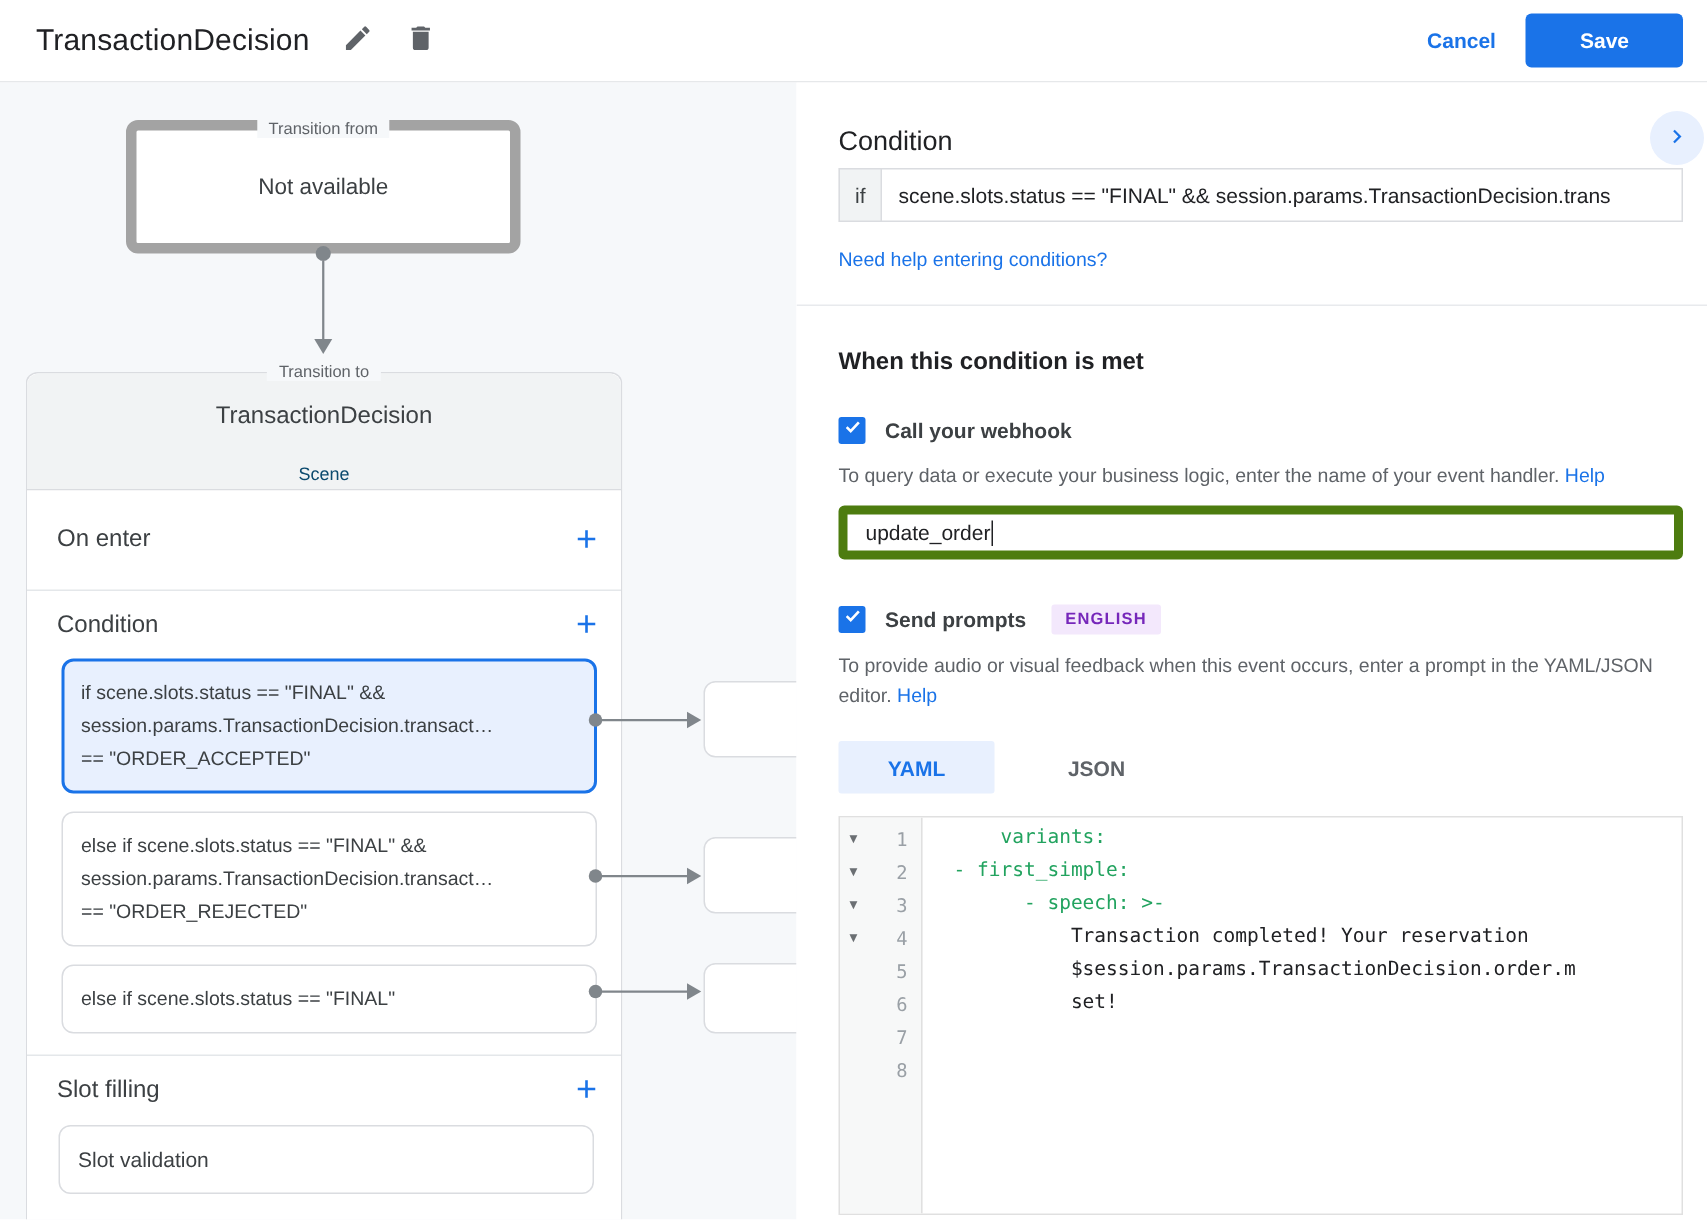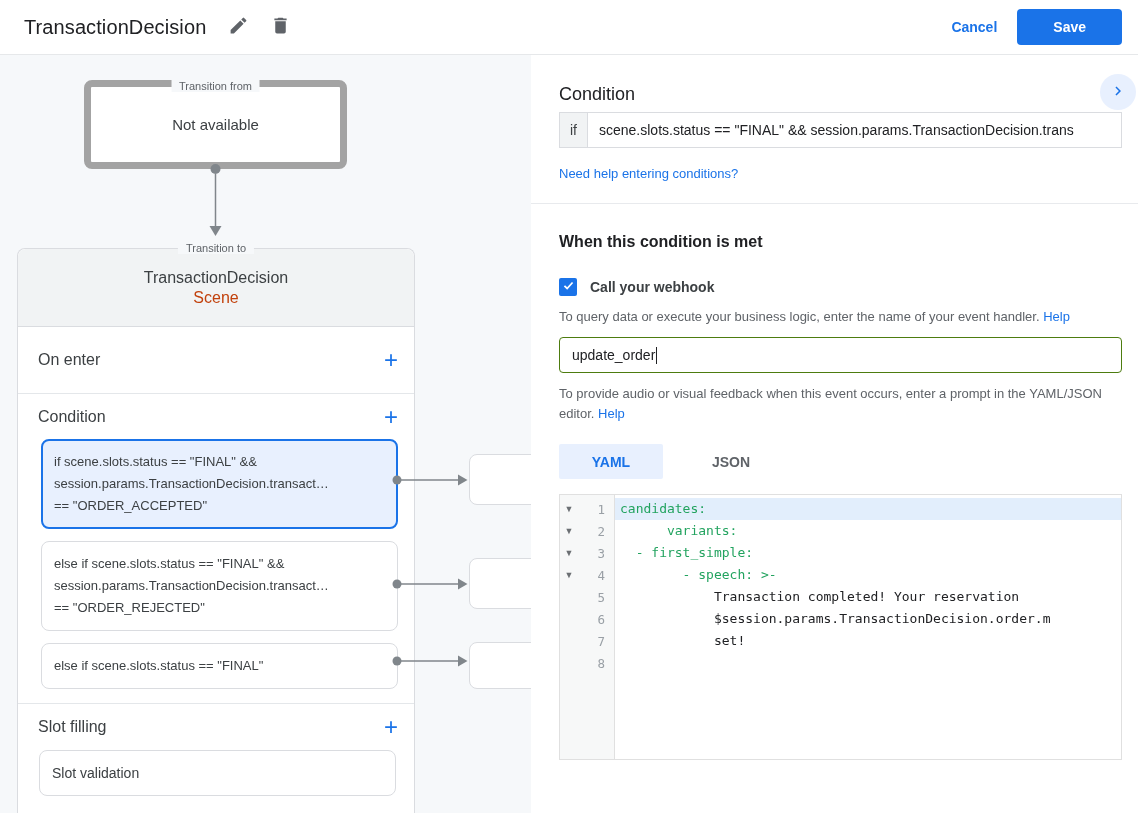--- a/index.html
+++ b/index.html
@@ -31,21 +31,21 @@
     background: #f6f8fa; padding: 0 8px; font-size: 11px; color: #5f6368; white-space: nowrap; }
   .from-box-value { display: flex; align-items: center; justify-content: center; height: 100%;
     font-size: 15px; color: #3c4043; }
 
   
   .to-card { position: absolute; left: 17px; top: 193px; width: 398px; height: 570px;
     background: #fff; border: 1px solid #dadce0; border-bottom: none; border-radius: 8px 8px 0 0; }
   .to-card-header { background: #f1f3f4; border-bottom: 1px solid #dadce0; border-radius: 8px 8px 0 0;
     height: 78px; text-align: center; padding-top: 20px; }
   .to-card-title { font-size: 16px; color: #3c4043; }
-  .to-card-sub { font-size: 16px; color: #c2410c; margin-top: 2px; }
+  .to-card-sub { font-size: 12px; color: #0c4a6e; margin-top: 22px; }
   .card-row { display: flex; align-items: center; justify-content: space-between;
     padding: 0 16px 0 20px; }
   .on-enter-row { height: 67px; border-bottom: 1px solid #e4e7ea; }
   .section-label { font-size: 16px; color: #3c4043; }
   .plus { color: #1a73e8; font-size: 24px; font-weight: 400; line-height: 1;
     background: none; border: none; cursor: pointer; font-family: inherit; }
   .cond-label-row { height: 45px; }
   .cond-item { margin: 0 16px 12px 23px; background: #fff; border: 1px solid #dadce0;
     border-radius: 8px; padding: 11px 12px; font-size: 13px; line-height: 22px; color: #3c4043; cursor: pointer; }
   .cond-item.selected { background: #e8f0fe; border: 2px solid #1a73e8; padding: 10px 11px; }
@@ -73,21 +73,21 @@
   .link { color: #1a73e8; font-size: 13px; text-decoration: none; cursor: pointer; }
   .help-row { margin-top: 16px; }
   .panel-divider { border-top: 1px solid #e8eaed; margin: 21px -16px 0 -28px; }
   .when-heading { margin-top: 29px; font-size: 16px; font-weight: 700; color: #202124; }
   .check-row { display: flex; align-items: center; margin-top: 27px; }
   .checkbox { width: 18px; height: 18px; background: #1a73e8; border-radius: 2px; cursor: pointer;
     display: flex; align-items: center; justify-content: center; flex: none; }
   .check-label { margin-left: 13px; font-size: 14px; font-weight: 700; color: #3c4043; }
   .desc { margin-top: 11px; font-size: 13px; color: #5f6368; line-height: 20px; }
   .desc .link { }
-  .text-input { margin-top: 10px; height: 36px; border: 1px solid #4d7c0f; border-radius: 4px;
+  .text-input { margin-top: 10px; height: 36px; border: 6px solid #4d7c0f; border-radius: 4px;
     display: flex; align-items: center; padding: 0 12px; font-size: 14px; color: #202124; cursor: text; }
   .caret { display: inline-block; width: 1px; height: 17px; background: #202124; margin-left: 1px; }
   .badge { margin-left: 17px; background: #f3e8fc; color: #7627ba; font-size: 11px; font-weight: 700;
     letter-spacing: .8px; padding: 4px 9px; border-radius: 2px; }
   .tabs { display: flex; margin-top: 20px; }
   .tab { width: 104px; height: 35px; display: flex; align-items: center; justify-content: center;
     font-size: 14px; font-weight: 700; color: #5f6368; background: transparent; border: none;
     cursor: pointer; font-family: inherit; }
   .tab.active { background: #e8f0fe; color: #1a73e8; border-radius: 2px; }
   .tab + .tab { margin-left: 16px; }
@@ -247,20 +247,31 @@
     <div class="desc">
       <span>To query data or execute your business logic, enter the name of your event handler.</span>
       <a class="link">Help</a>
     </div>
 
     <div class="text-input">
       <span>update_order</span>
       <span class="caret"></span>
     </div>
 
+    <div class="check-row" style="margin-top:30px;">
+      <span class="checkbox">
+        <span>
+          <svg width="13" height="13" viewBox="0 0 24 24" fill="none" stroke="#fff" stroke-width="3.2">
+              <path d="M4.5 12.5l5 5 10-11"></path>
+            </svg>
+        </span>
+      </span>
+      <span class="check-label">Send prompts</span>
+      <span class="badge">ENGLISH</span>
+    </div>
 
     <div class="desc">
       <span>To provide audio or visual feedback when this event occurs, enter a prompt in the YAML/JSON editor.</span>
       <a class="link">Help</a>
     </div>
 
     <div class="tabs">
       <button class="tab active">YAML</button>
       <button class="tab">JSON</button>
     </div>
@@ -294,21 +305,20 @@
         <div class="gutter-row">
             <span class="fold"></span>
             <span class="lineno">7</span>
           </div>
         <div class="gutter-row">
             <span class="fold"></span>
             <span class="lineno">8</span>
           </div>
       </div>
       <div class="code">
-        <div class="code-line key hl">candidates:</div>
         <div class="code-line key">      variants:</div>
         <div class="code-line key">  - first_simple:</div>
         <div class="code-line key">        - speech: &gt;-</div>
         <div class="code-line">            Transaction completed! Your reservation</div>
         <div class="code-line">            $session.params.TransactionDecision.order.m</div>
         <div class="code-line">            set!</div>
         <div class="code-line"></div>
       </div>
     </div>
 

